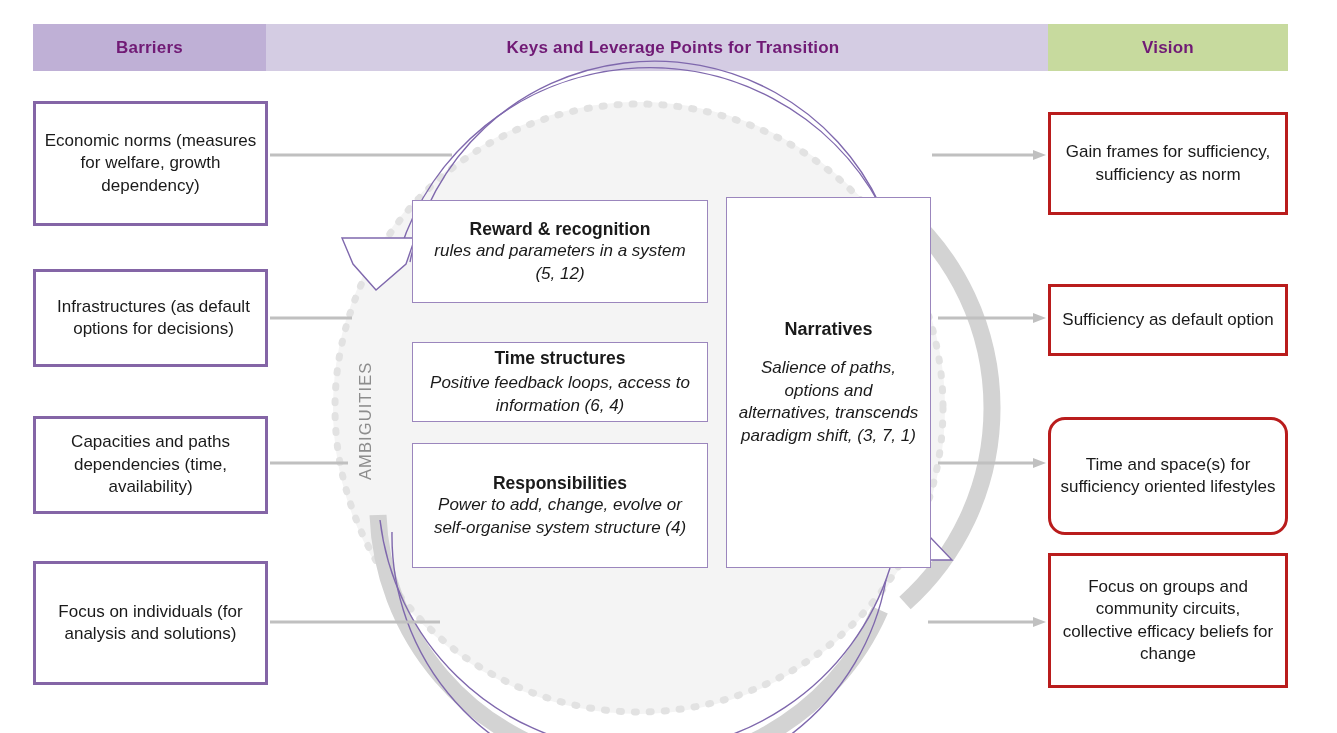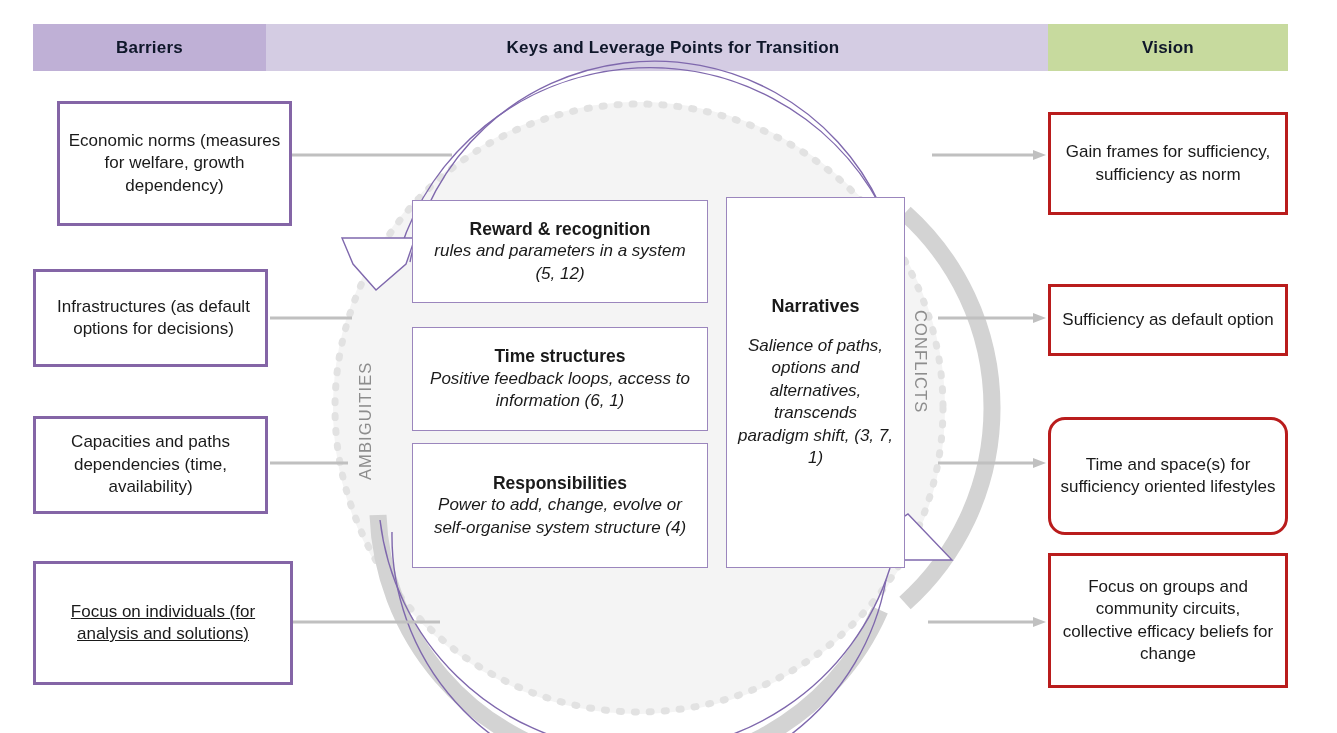--- a/index.html
+++ b/index.html
@@ -20,21 +20,21 @@
     overflow: hidden;
   }
 
   
   .hdr {
     position: absolute;
     height: 47px;
     display: flex;
     align-items: center;
     justify-content: center;
-    color: #0f172a;
+    color: #701a75;
     font-weight: bold;
     font-size: 17px;
     letter-spacing: .2px;
     white-space: nowrap;
   }
   .hdr-barriers { left: 33px;  top: 24px; width: 233px; background: #bfb0d6; }
   .hdr-keys     { left: 266px; top: 24px; width: 814px; background: #d4cce3; }
   .hdr-vision   { left: 1048px;top: 24px; width: 240px; background: #c7da9e; }
 
   
@@ -160,30 +160,30 @@
     </g>
     <g>
       <line x1="928" y1="622" x2="1035" y2="622" stroke="#c0c0c0" stroke-width="3"></line>
       <polygon points="1046,622 1033,617 1033,627" fill="#c0c0c0"></polygon>
     </g>
   </svg>
 
   <div class="vlabel up" style="left:356px; top:480px;">AMBIGUITIES</div>
   <div class="vlabel down" style="left:930px; top:310px;">CONFLICTS</div>
 
-  <div class="sbox left" style="left:33px; top:101px; width:235px; height:125px;margin-left:24px;">
+  <div class="sbox left" style="left:33px; top:101px; width:235px; height:125px;">
     <span>Economic norms (measures for welfare, growth dependency)</span>
   </div>
   <div class="sbox left" style="left:33px; top:269px; width:235px; height:98px;padding-left:14px;">
     <span>Infrastructures (as default options for decisions)</span>
   </div>
   <div class="sbox left" style="left:33px; top:416px; width:235px; height:98px;">
     <span>Capacities and paths dependencies (time, availability)</span>
   </div>
-  <div class="sbox left" style="left:33px; top:561px; width:260px; height:124px;text-decoration:underline;">
+  <div class="sbox left" style="left:33px; top:561px; width:235px; height:124px;">
     <span>Focus on individuals (for analysis and solutions)</span>
   </div>
 
   <div class="sbox right" style="left:1048px; top:112px; width:240px; height:103px;">
     <span>Gain frames for sufficiency, sufficiency as norm</span>
   </div>
   <div class="sbox right" style="left:1048px; top:284px; width:240px; height:72px;">
     <span>Sufficiency as default option</span>
   </div>
   <div class="sbox right" style="left:1048px; top:417px; width:240px; height:118px;border-radius:17px;">
@@ -191,28 +191,28 @@
   </div>
   <div class="sbox right" style="left:1048px; top:553px; width:240px; height:135px;">
     <span>Focus on groups and community circuits, collective efficacy beliefs for change</span>
   </div>
 
   <div class="cbox" style="left:412px; top:200px; width:296px; height:103px;">
     <div class="ttl">Reward &amp; recognition</div>
     <div class="sub">rules and parameters in a system (5, 12)</div>
   </div>
 
-  <div class="cbox" style="left:412px; top:327px; width:296px; height:104px;">
+  <div class="cbox" style="left:412px; top:342px; width:296px; height:80px;justify-content:space-between;">
     <div class="ttl">Time structures</div>
-    <div class="sub">Positive feedback loops, access to information (6, 1)</div>
+    <div class="sub">Positive feedback loops, access to information (6, 4)</div>
   </div>
 
   <div class="cbox" style="left:412px; top:443px; width:296px; height:125px;">
     <div class="ttl">Responsibilities</div>
     <div class="sub">Power to add, change, evolve or self-organise system structure (4)</div>
   </div>
 
-  <div class="cbox narratives" style="left:726px; top:197px; width:179px; height:371px;">
+  <div class="cbox narratives" style="left:726px; top:197px; width:205px; height:371px;">
     <div class="ttl">Narratives</div>
     <div class="sub">Salience of paths, options and alternatives, transcends paradigm shift, (3, 7, 1)</div>
   </div>
 
 </div>
 
 </body></html>

